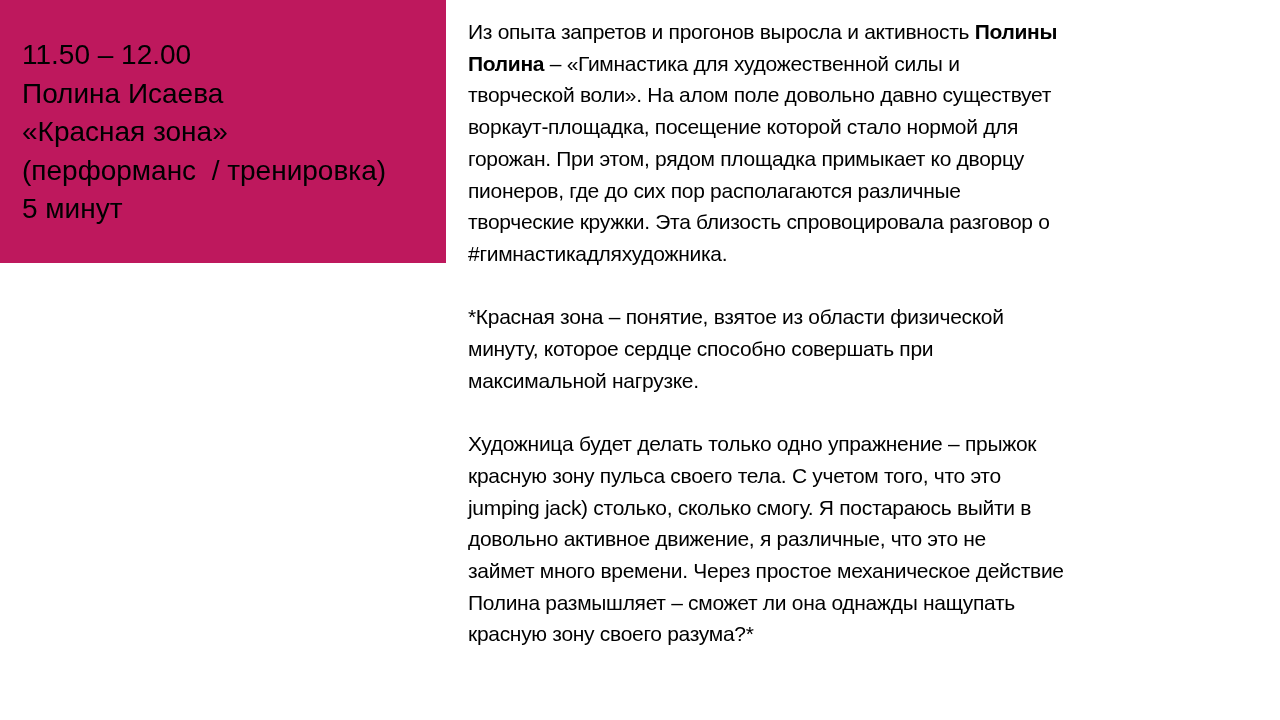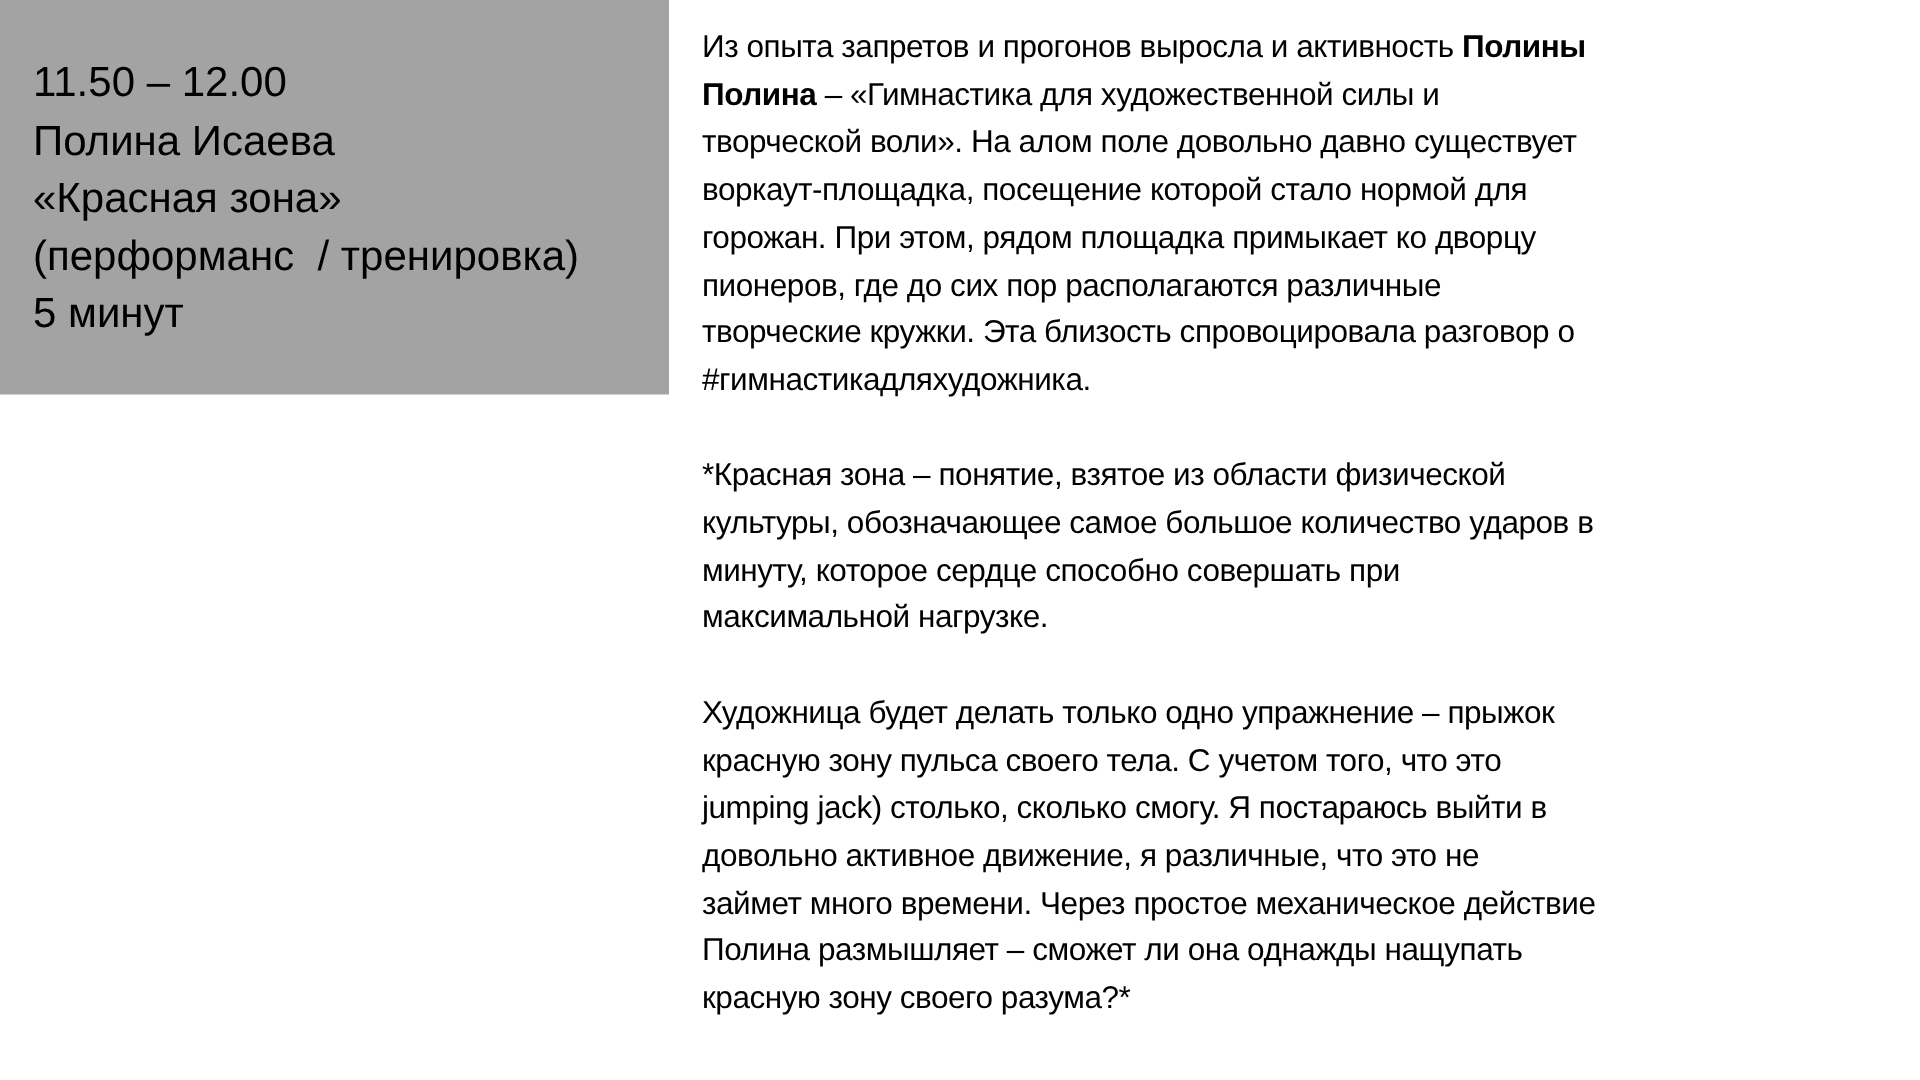--- a/index.html
+++ b/index.html
@@ -5,21 +5,21 @@
   html, body { margin: 0; padding: 0; }
   body {
     width: 1280px; height: 720px; overflow: hidden;
     background: #ffffff; position: relative;
     font-family: "Liberation Sans", sans-serif;
     color: #000000;
   }
   .red-block {
     position: absolute; left: 0; top: 0;
     width: 446px; height: 263px;
-    background: #a3a3a3;
+    background: #be185d;
   }
   .red-text {
     position: absolute; left: 22px; top: 36px;
     font-size: 28px; line-height: 38.5px;
     white-space: nowrap;
   }
   .red-text div { display: block; }
   .body-text {
     position: absolute; left: 468px; top: 16px;
     width: 800px;
@@ -49,21 +49,20 @@
     <span class="line"><span></span><b>Полина</b><span> – «Гимнастика для художественной силы и</span></span>
     <span class="line">творческой воли». На алом поле довольно давно существует</span>
     <span class="line">воркаут-площадка, посещение которой стало нормой для</span>
     <span class="line">горожан. При этом, рядом площадка примыкает ко дворцу</span>
     <span class="line">пионеров, где до сих пор располагаются различные</span>
     <span class="line">творческие кружки. Эта близость спровоцировала разговор о</span>
     <span class="line">#гимнастикадляхудожника.</span>
   </div>
   <div class="para">
     <span class="line">*Красная зона – понятие, взятое из области физической</span>
-    <span class="line">культуры, обозначающее самое большое количество ударов в</span>
     <span class="line">минуту, которое сердце способно совершать при</span>
     <span class="line">максимальной нагрузке.</span>
   </div>
   <div class="para">
     <span class="line">Художница будет делать только одно упражнение – прыжок</span>
     <span class="line">красную зону пульса своего тела. С учетом того, что это</span>
     <span class="line">jumping jack) столько, сколько смогу. Я постараюсь выйти в</span>
     <span class="line">довольно активное движение, я различные, что это не</span>
     <span class="line">займет много времени. Через простое механическое действие</span>
     <span class="line">Полина размышляет – сможет ли она однажды нащупать</span>

